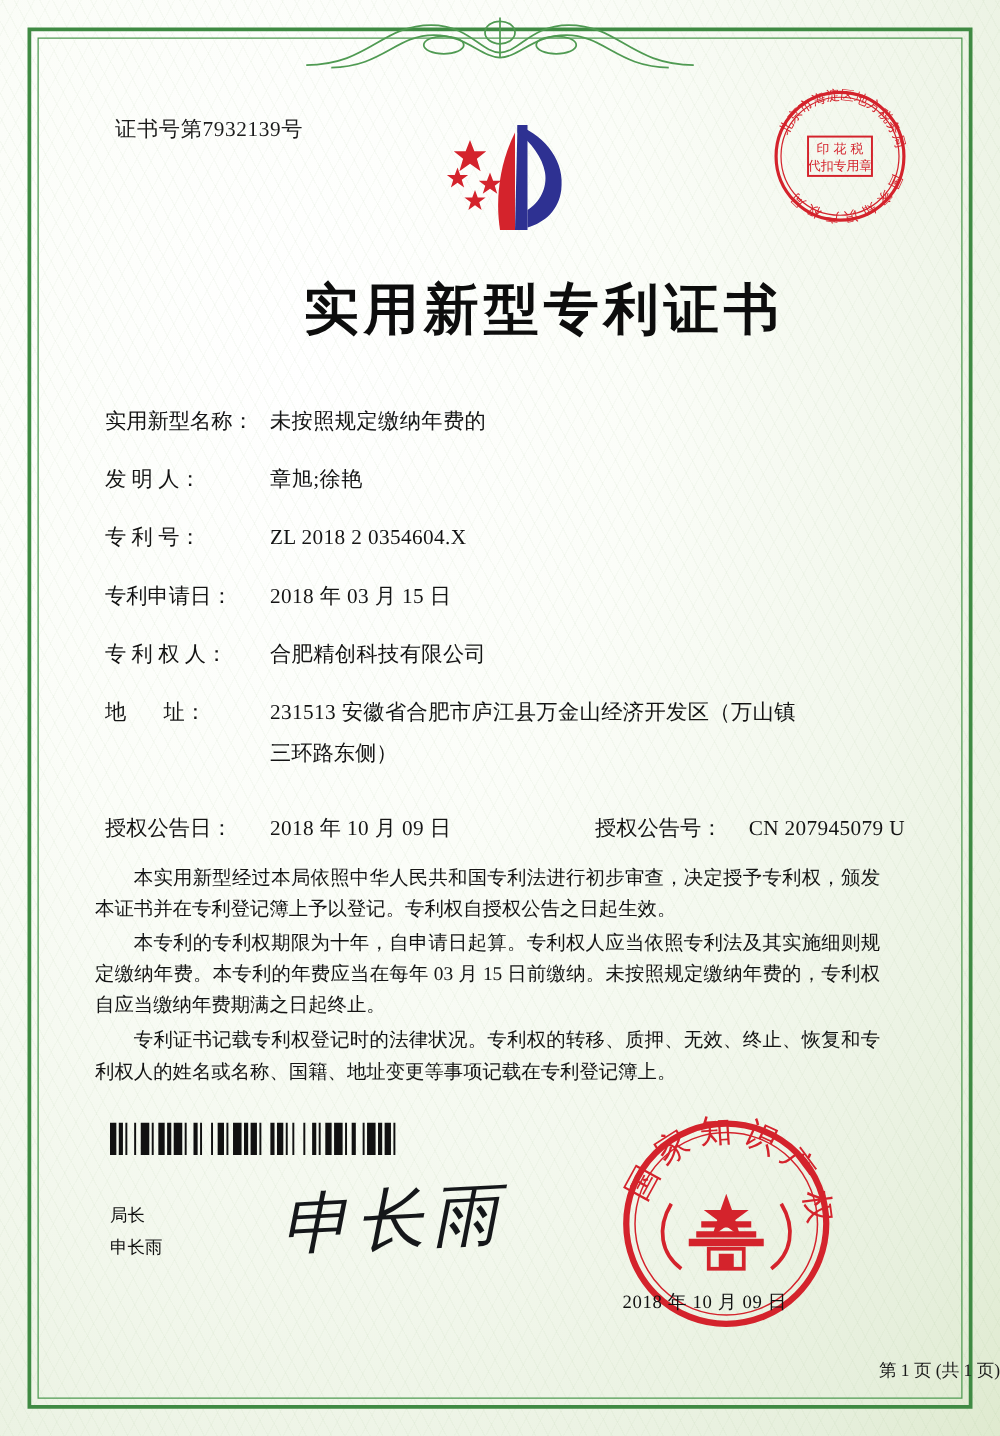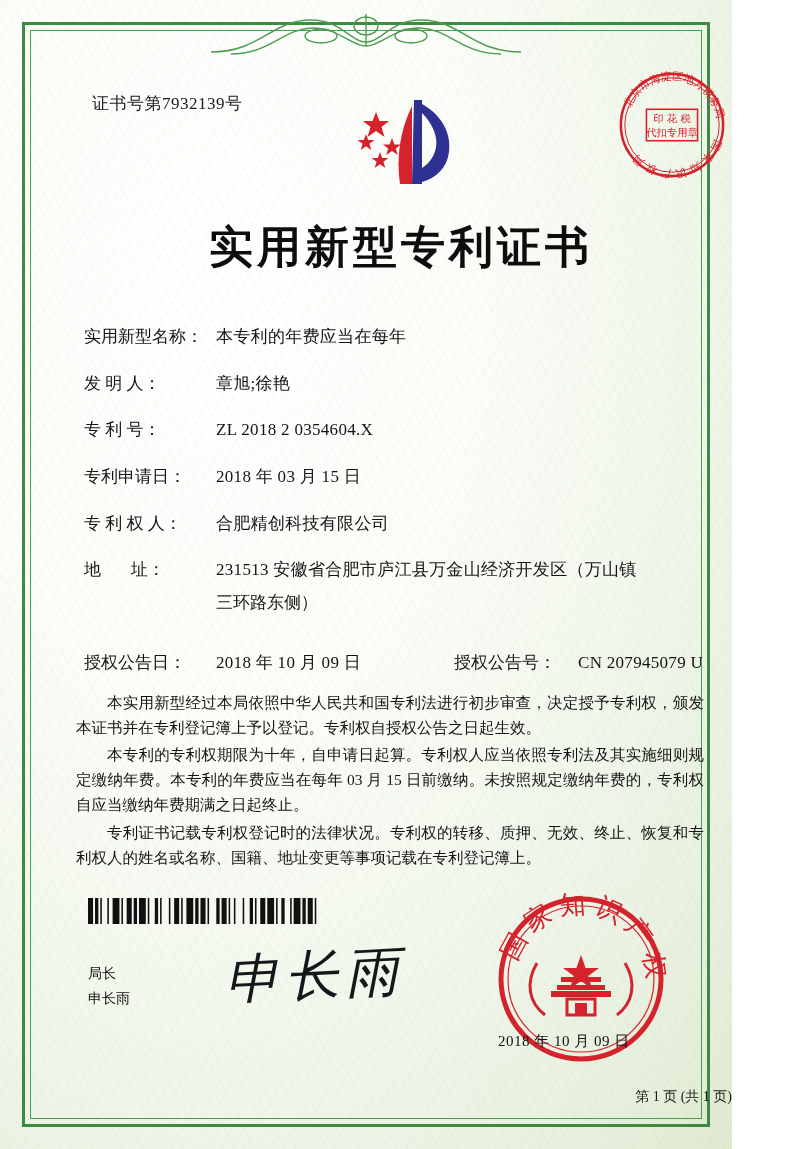--- a/index.html
+++ b/index.html
@@ -5,21 +5,21 @@
   html, body {
     margin: 0;
     padding: 0;
     background: #ffffff;
   }
   body {
     font-family: "Liberation Serif", "DejaVu Serif", serif;
   }
   .page {
     position: relative;
-    width: 732px;
+    width: 800px;
     height: 1149px;
     overflow: hidden;
     background:
       radial-gradient(ellipse at 30% 25%, #ffffff 0%, #fbfdf8 35%, #f2f7ec 62%, #e6efdc 88%, #dfeacf 100%);
   }
   
   .texture {
     position: absolute;
     inset: 0;
     background-image:
@@ -111,21 +111,21 @@
     margin-top: -14px;
     margin-bottom: 36px;
     font-size: 17px;
   }
   .row-two-col {
     display: flex;
     align-items: baseline;
     margin-bottom: 18px;
   }
   .col-left { flex: 0 0 370px; display: flex; justify-content: space-between; }
-  .col-right { flex: 1 1 auto; display: flex; }
+  .col-right { flex: 1 1 auto; display: flex; text-align: right; }
   .col-right .field-label { width: 124px; flex: 0 0 124px; }
 
   .body-text {
     position: absolute;
     left: 76px;
     top: 690px;
     width: 628px;
     font-size: 15.5px;
     line-height: 1.62;
     color: #141414;
@@ -251,21 +251,21 @@
     </text>
     <text x="60" y="57" font-size="10.5" fill="#d4232c" text-anchor="middle" font-family="'DejaVu Serif',serif">印 花 税</text>
     <text x="60" y="71" font-size="10.5" fill="#d4232c" text-anchor="middle" font-family="'DejaVu Serif',serif">代扣专用章</text>
   </svg>
 
   <div class="title">实用新型专利证书</div>
 
   <div class="fields">
     <div class="field-row">
       <span class="field-label">实用新型名称：</span>
-      <span class="field-value">本专利的年费应当在每年</span>
+      <span class="field-value">未按照规定缴纳年费的</span>
     </div>
     <div class="field-row">
       <span class="field-label">发 明 人：</span>
       <span class="field-value">章旭;徐艳</span>
     </div>
     <div class="field-row">
       <span class="field-label">专 利 号：</span>
       <span class="field-value">ZL 2018 2 0354604.X</span>
     </div>
     <div class="field-row">

